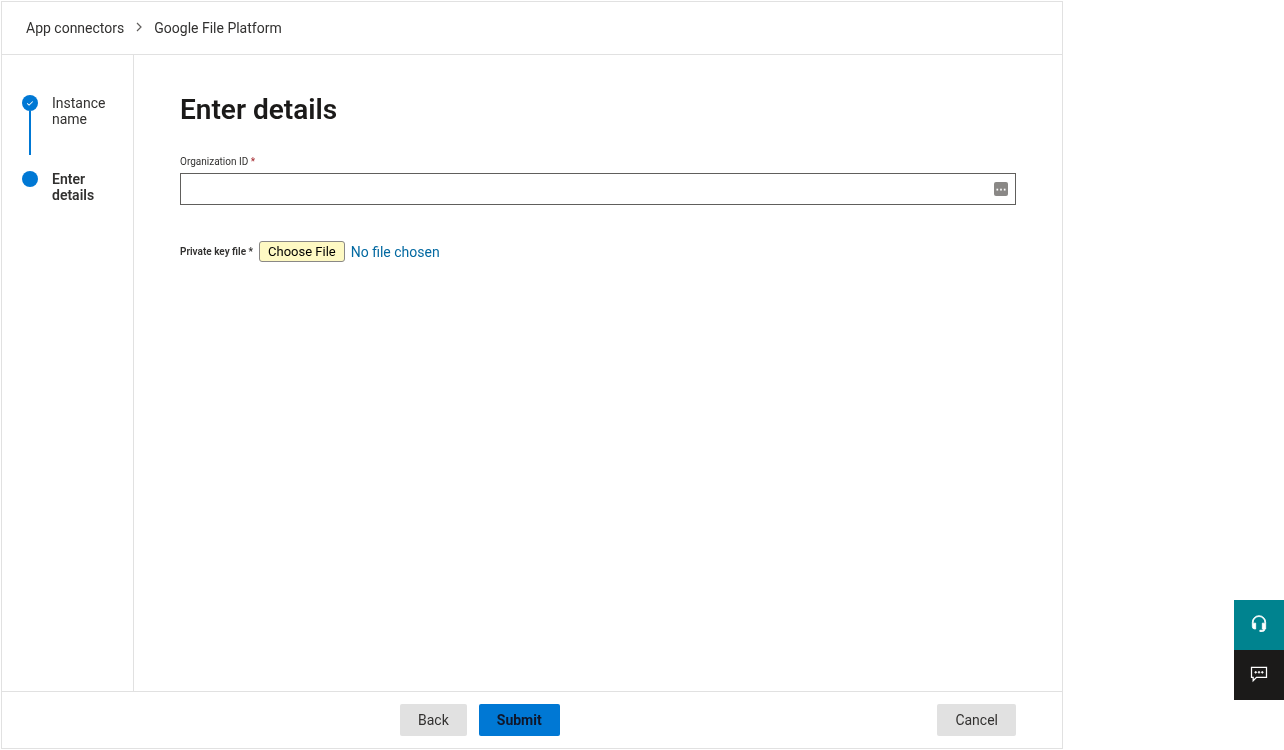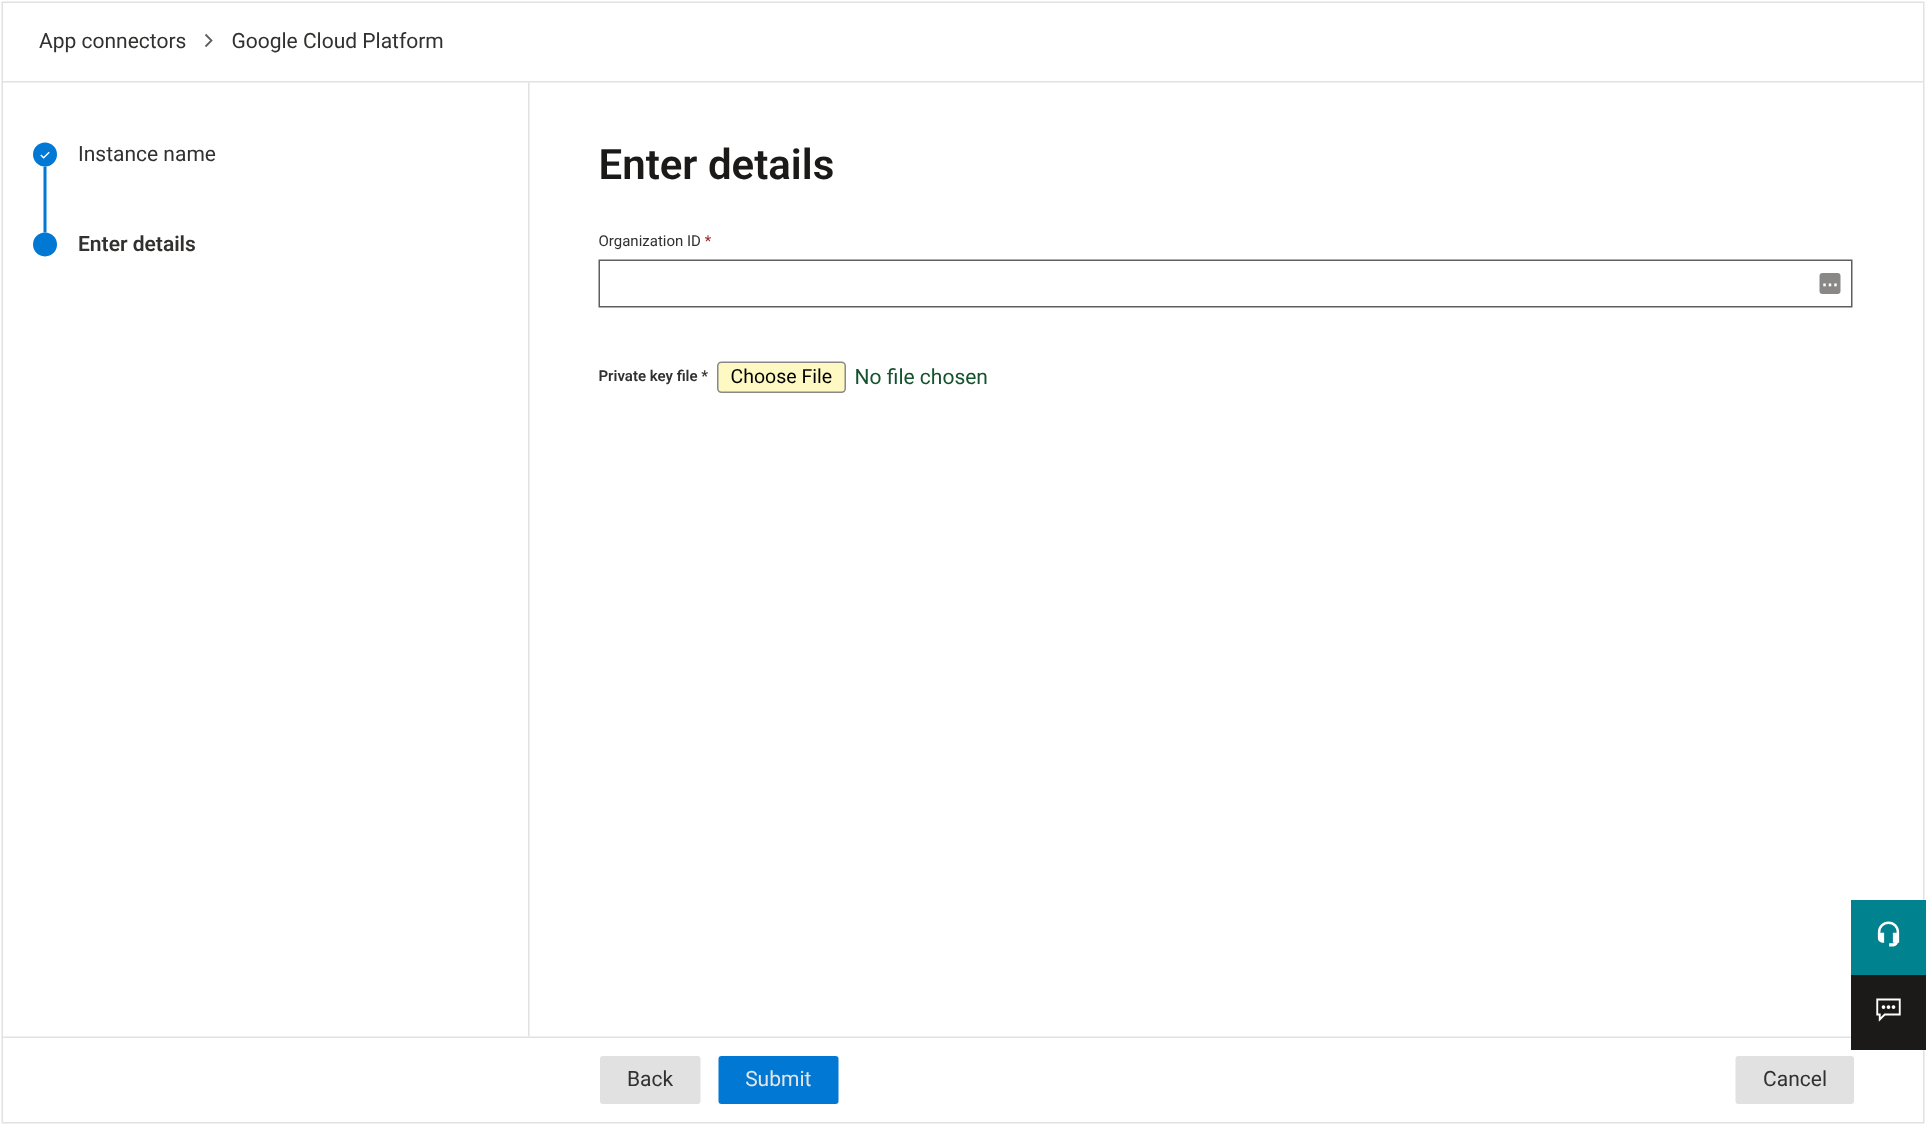--- a/index.html
+++ b/index.html
@@ -12,21 +12,21 @@
       font-size: 14px;
       color: #323130;
       background: #ffffff;
       width: 1284px;
       height: 750px;
       position: relative;
       overflow: hidden;
     }
     .outer {
       border: 1px solid #e1e1e1;
-      width: 1282px;
+      width: 1062px;
       height: 748px;
       margin: 1px;
       display: flex;
       flex-direction: column;
     }
     .breadcrumb {
       padding: 18px 24px 18px 24px;
       border-bottom: 1px solid #e1e1e1;
       display: flex;
       align-items: center;
@@ -166,21 +166,21 @@
       border: 1px solid #8a8886;
       background: #fef9c3;
       padding: 2px 8px;
       font-size: 13px;
       font-family: inherit;
       border-radius: 3px;
       cursor: pointer;
     }
     .file-status {
       font-size: 14px;
-      color: #14532d;
+      color: #0369a1;
     }
     .footer {
       border-top: 1px solid #e1e1e1;
       padding: 12px 46px 12px 398px;
       display: flex;
       align-items: center;
     }
     .footer .left-buttons {
       display: flex;
       gap: 12px;
@@ -198,22 +198,22 @@
       font-family: inherit;
       cursor: pointer;
       border-radius: 2px;
     }
     .btn-default {
       background: #e1e1e1;
       color: #323130;
     }
     .btn-primary {
       background: #0078d4;
-      color: #e5e5e5;
-      font-weight: 400;
+      color: #0f172a;
+      font-weight: 700;
     }
     .side-widgets {
       position: absolute;
       right: 0;
       bottom: 50px;
       display: flex;
       flex-direction: column;
     }
     .side-widget {
       width: 50px;
@@ -240,21 +240,21 @@
 <body>
 
 <div class="outer">
   <div class="breadcrumb">
     <span>App connectors</span>
     <span class="chevron">
       <svg width="10" height="10" viewBox="0 0 10 10">
           <path d="M3 1 L7 5 L3 9" stroke="#605e5c" stroke-width="1.2" fill="none"></path>
         </svg>
     </span>
-    <span>Google Cloud Platform</span>
+    <span>Google File Platform</span>
   </div>
 
   <div class="content-row">
     <aside class="sidebar">
       <div class="steps-wrap">
         <div class="step step-complete">
           <div class="step-indicator">
             <svg viewBox="0 0 16 16">
                 <path d="M6.5 10.5 L4 8 L3 9 L6.5 12.5 L13 6 L12 5 Z"></path>
               </svg>

